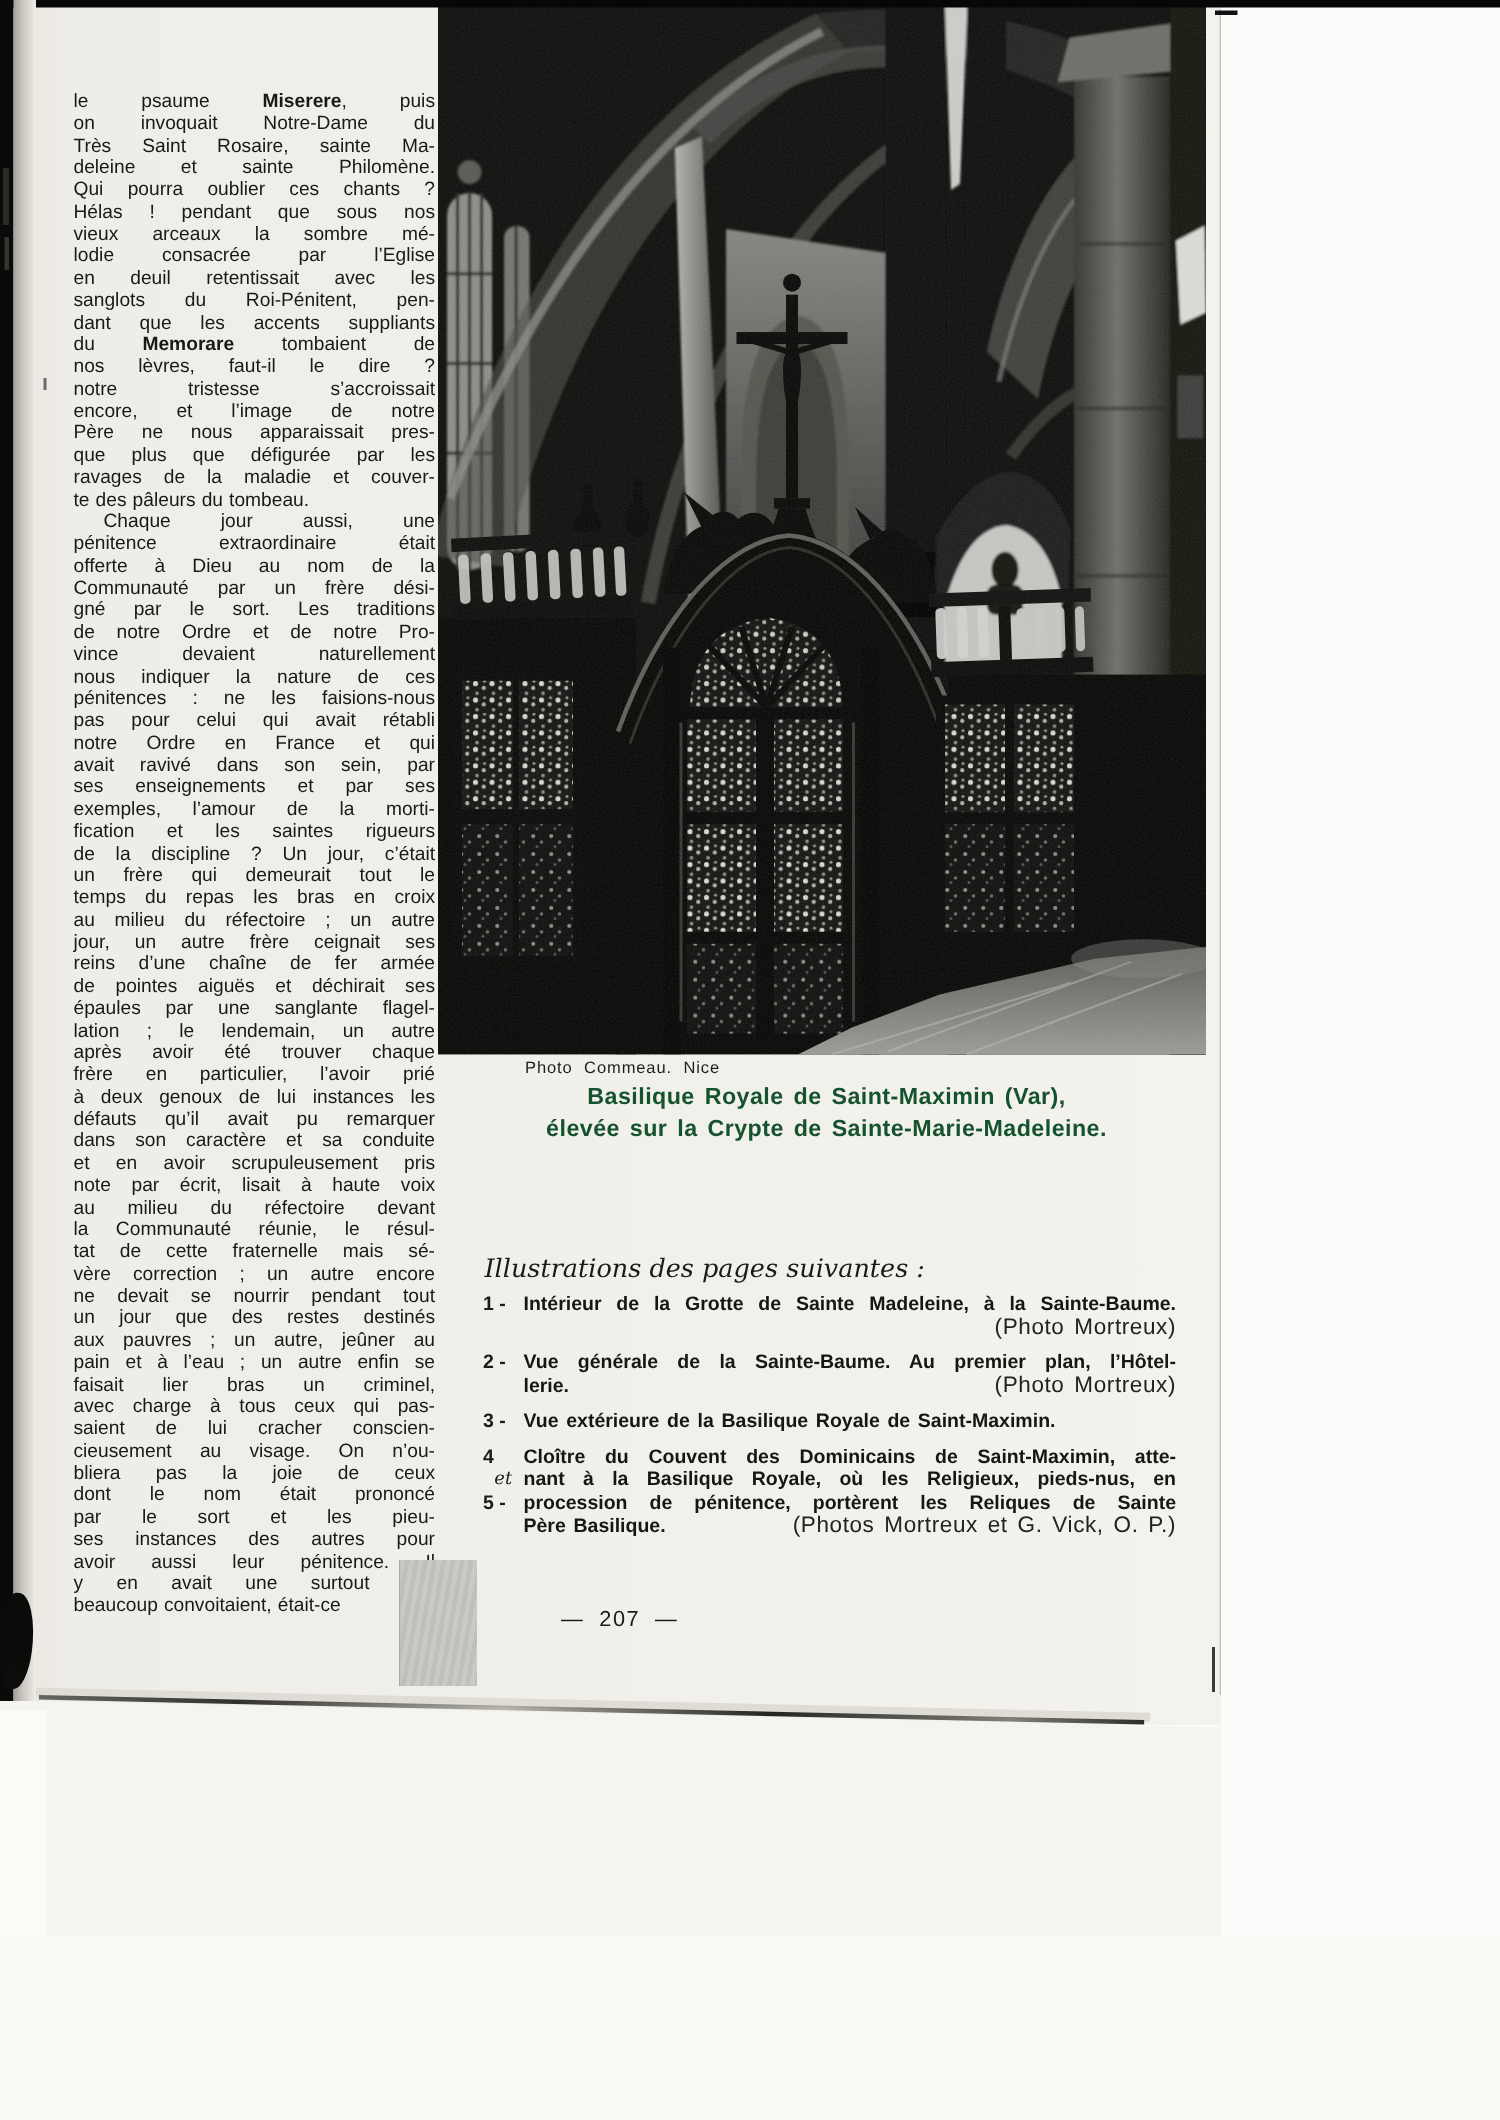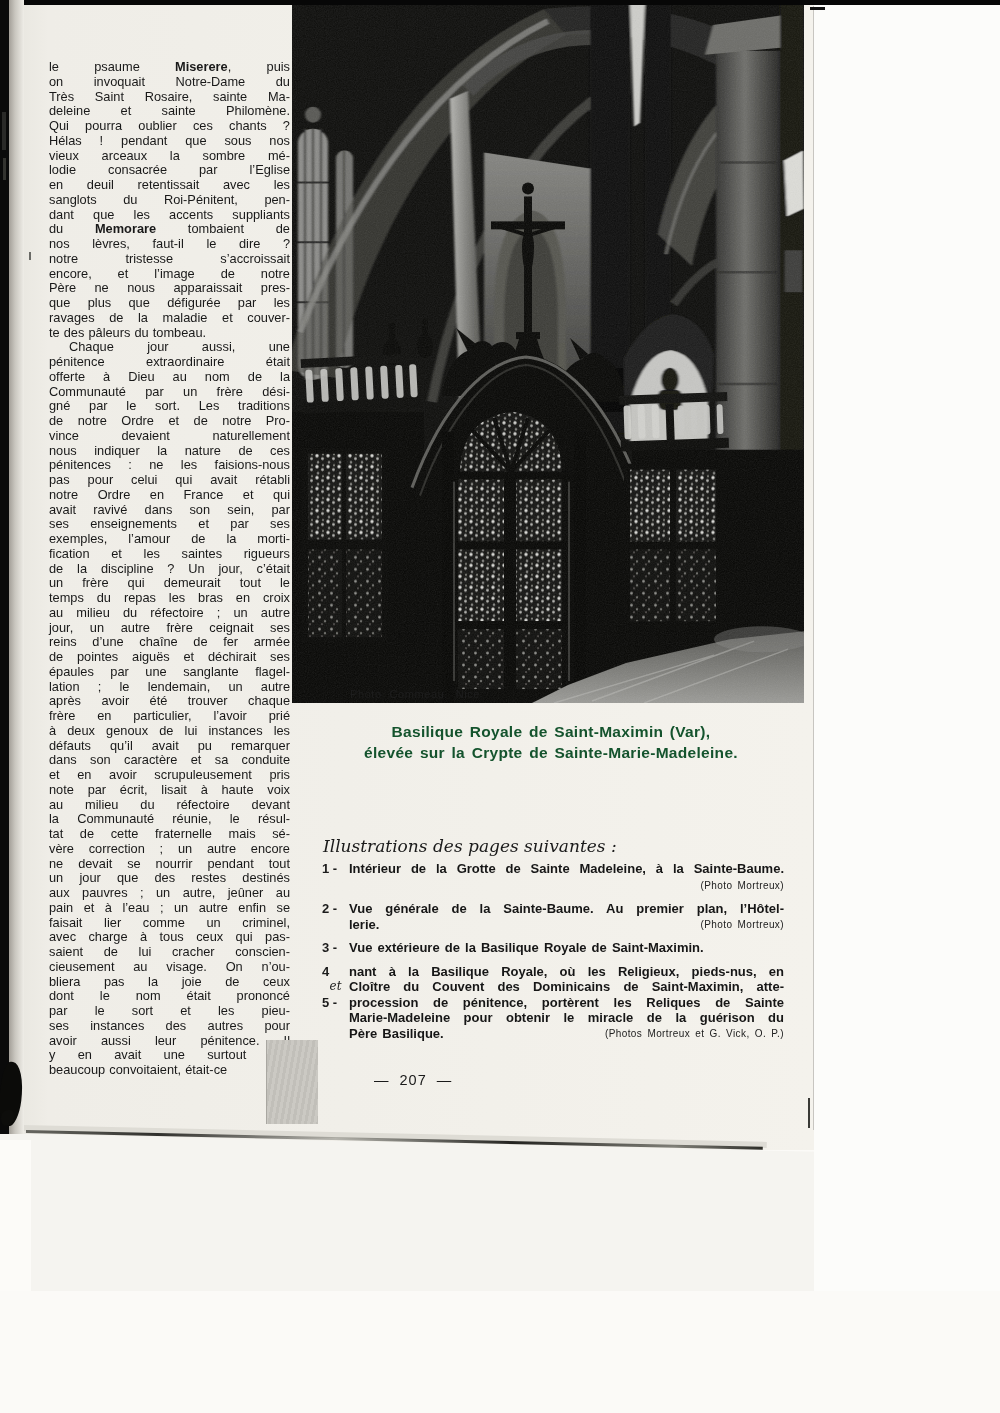--- a/index.html
+++ b/index.html
@@ -8,35 +8,35 @@
   .paper{position:absolute;left:8px;top:0;width:806px;height:1150px;
          background:linear-gradient(90deg,#e7e5de 0,#efede7 5%,#f2f0ea 60%,#f4f2ec 100%);}
   
   .col{position:absolute;left:49px;top:60px;width:241px;font-size:12.8px;line-height:14.75px;
        word-spacing:.5px;color:#191919;}
   .jline{text-align:justify;text-align-last:justify;white-space:nowrap0;}
   .endline{text-align-last:left;}
   .indent{text-indent:20px;}
   
   .photo{position:absolute;left:292px;top:3px;width:512px;height:700px;display:block;}
-  .photo-credit{position:absolute;left:350px;top:688px;font-size:11px;letter-spacing:.6px;
+  .photo-credit{position:absolute;left:350px;top:706px;font-size:11px;letter-spacing:.6px;
                 word-spacing:4px;color:#1e1e1e;}
   .caption{position:absolute;left:322px;top:722px;width:458px;text-align:center;
            font-weight:bold;font-size:15.5px;line-height:20.5px;letter-spacing:.3px;word-spacing:2px;color:#14532d;}
   
   .ill-heading{position:absolute;left:323px;top:836px;font-family:"DejaVu Serif",serif;
                font-style:italic;font-size:17px;color:#1a1a1a;}
   .ill-list{position:absolute;left:322px;top:861px;width:462px;}
   .ill-item{display:flex;margin-bottom:8px;}
   .ill-num{width:27px;flex:0 0 27px;font-weight:bold;font-size:13px;line-height:15.5px;}
   .ill-num .ital{font-style:italic;font-family:"DejaVu Serif",serif;font-size:12px;font-weight:normal;text-align:center;}
   .ill-text{flex:1;font-weight:bold;font-size:13px;line-height:15.5px;word-spacing:1.5px;color:#161616;}
   .ill-text .jline{text-align:justify;text-align-last:justify;}
   .ill-last{display:flex;justify-content:space-between;align-items:center;}
-  .credit{font-weight:normal;font-size:10px;letter-spacing:.4px;word-spacing:2px;color:#222;white-space:nowrap;}
+  .credit{font-weight:normal;font-size:15px;letter-spacing:.4px;word-spacing:2px;color:#222;white-space:nowrap;}
   .credit-line{text-align:right;}
   .page-number{position:absolute;left:374px;top:1072px;font-size:14.5px;letter-spacing:1px;
                word-spacing:5px;color:#1a1a1a;}
   
   .below{position:absolute;left:-12px;top:1133px;width:1040px;height:300px;background:#f5f4f0;
          transform:rotate(1.3deg);transform-origin:left top;}
   .edge-light{position:absolute;left:22px;top:1125px;width:745px;height:6px;background:#dedcd5;
               transform:rotate(1.3deg);transform-origin:left top;}
   .edge-dark{position:absolute;left:26px;top:1130px;width:737px;height:3px;transform:rotate(1.3deg);
              transform-origin:left top;
@@ -119,21 +119,21 @@
       <div class="jline">et en avoir scrupuleusement pris</div>
       <div class="jline">note par écrit, lisait à haute voix</div>
       <div class="jline">au milieu du réfectoire devant</div>
       <div class="jline">la Communauté réunie, le résul-</div>
       <div class="jline">tat de cette fraternelle mais sé-</div>
       <div class="jline">vère correction ; un autre encore</div>
       <div class="jline">ne devait se nourrir pendant tout</div>
       <div class="jline">un jour que des restes destinés</div>
       <div class="jline">aux pauvres ; un autre, jeûner au</div>
       <div class="jline">pain et à l’eau ; un autre enfin se</div>
-      <div class="jline">faisait lier comme un criminel,</div>
+      <div class="jline">faisait lier bras un criminel,</div>
       <div class="jline">avec charge à tous ceux qui pas-</div>
       <div class="jline">saient de lui cracher conscien-</div>
       <div class="jline">cieusement au visage. On n’ou-</div>
       <div class="jline">bliera pas la joie de ceux</div>
       <div class="jline">dont le nom était prononcé</div>
       <div class="jline">par le sort et les pieu-</div>
       <div class="jline">ses instances des autres pour</div>
       <div class="jline">avoir aussi leur pénitence. Il</div>
       <div class="jline">y en avait une surtout que</div>
       <div class="jline endline">beaucoup convoitaient, était-ce</div>
@@ -356,24 +356,23 @@
           <div class="">Vue extérieure de la Basilique Royale de Saint-Maximin.</div>
         </div>
       </div>
       <div class="ill-item">
         <div class="ill-num">
           <div>4</div>
           <div class="ital">et</div>
           <div>5 -</div>
         </div>
         <div class="ill-text">
+          <div class="jline">Cloître du Couvent des Dominicains de Saint-Maximin, atte-</div>
           <div class="jline">nant à la Basilique Royale, où les Religieux, pieds-nus, en</div>
-          <div class="jline">Cloître du Couvent des Dominicains de Saint-Maximin, atte-</div>
           <div class="jline">procession de pénitence, portèrent les Reliques de Sainte</div>
-          <div class="jline">Marie-Madeleine pour obtenir le miracle de la guérison du</div>
           <div class="ill-last">
             <span>Père Basilique.</span>
             <span class="credit">(Photos Mortreux et G. Vick, O. P.)</span>
           </div>
         </div>
       </div>
     </div>
 
   <div class="page-number">— 207 —</div>
 

